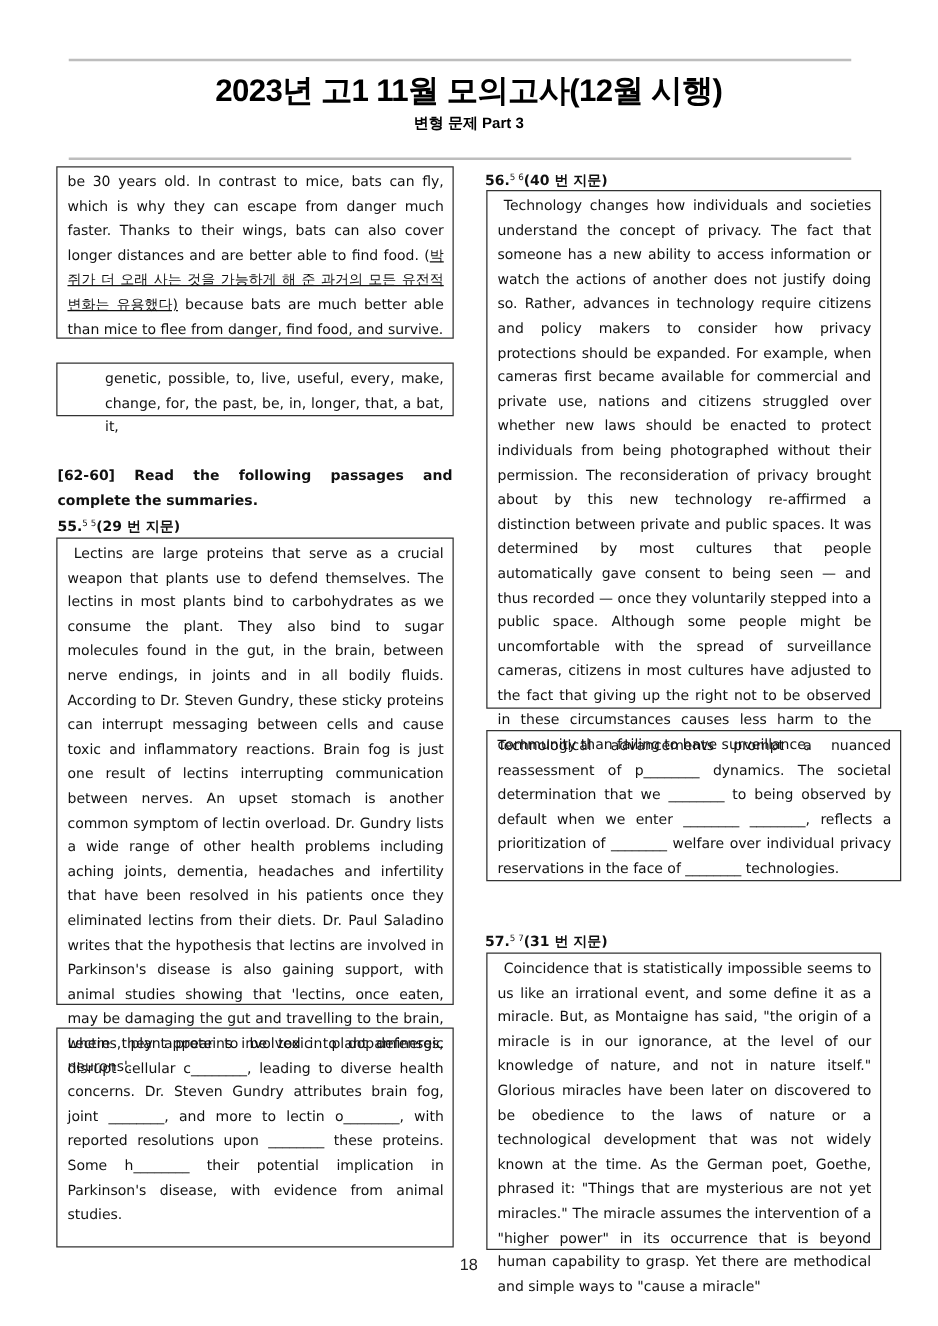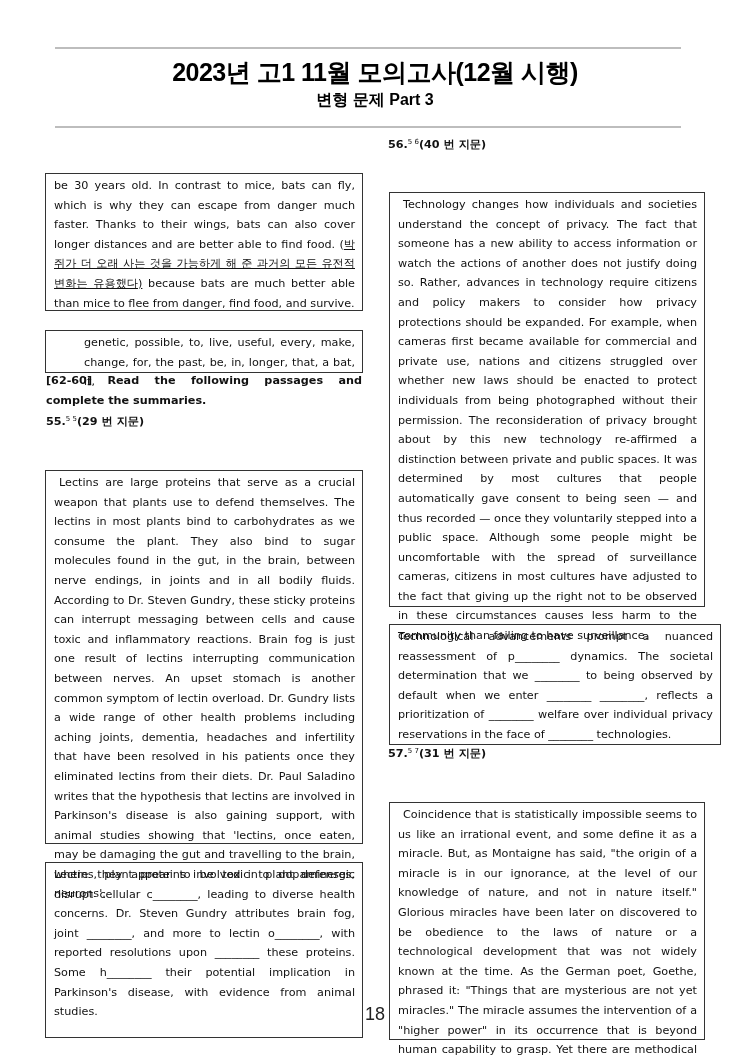--- a/index.html
+++ b/index.html
@@ -2,31 +2,31 @@
 <html><head>
 <meta charset="utf-8">
 <style>
   html, body { margin:0; padding:0; background:#ffffff; }
   body { width:750px; height:1061px; position:relative; overflow:hidden;
          font-family:"DejaVu Sans", "Liberation Sans", sans-serif; color:#111; }
   .rule { position:absolute; left:55px; width:626px; height:2px; background:#bdbdbd; }
   .title { position:absolute; left:0; width:750px; text-align:center;
            font-family:"Liberation Sans", "DejaVu Sans", sans-serif; font-weight:bold; color:#000; }
   .t1 { top:56px; font-size:25px; letter-spacing:-0.5px; }
-  .t2 { top:90px; font-size:16px; }
+  .t2 { top:90px; font-size:12px; }
   .box { position:absolute; border:1.5px solid #333; box-sizing:border-box;
          padding:2px 7px 2px 8px; font-size:11.2px; line-height:19.6px;
-         text-align:justify;margin-top:40px; }
+         text-align:justify; }
   .box p { margin:0; }
   .indent { text-indent:5px; }
   .label { position:absolute; font-size:11.2px; font-weight:bold; line-height:19.6px; }
   .label sup { font-size:7px; font-weight:normal; vertical-align:4px; }
   .ul { text-decoration:underline; }
   .pagenum { position:absolute; top:1004px; left:0; width:750px; text-align:center;
-             font-family:"Liberation Sans", sans-serif; font-size:18px; color:#222; }
+             font-family:"Liberation Sans", sans-serif; font-size:13px; color:#222; }
 </style>
 </head>
 <body>
 
 <div class="rule" style="top:47px;"></div>
 <div class="title t1">2023년 고1 11월 모의고사(12월 시행)</div>
 <div class="title t2">변형 문제 Part 3</div>
 <div class="rule" style="top:126px;"></div>
 
 <div class="box" style="left:45px; top:133px; width:318px; height:138px;">

